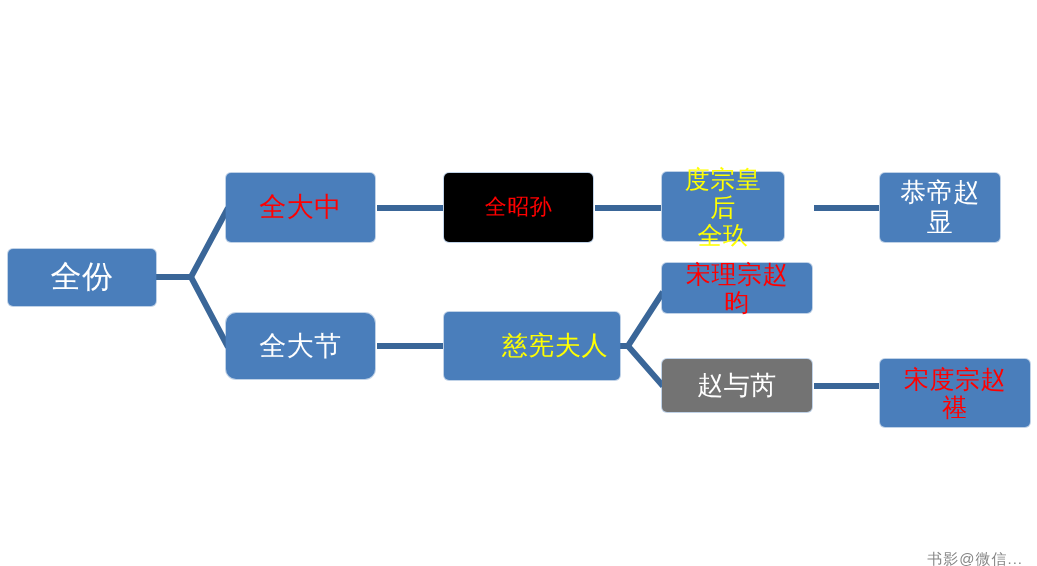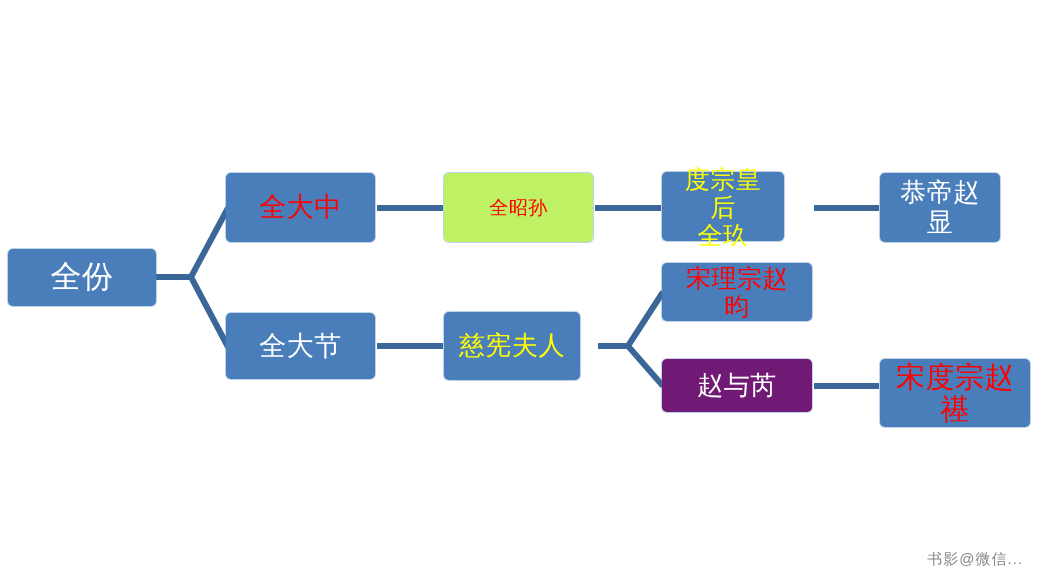--- a/index.html
+++ b/index.html
@@ -79,44 +79,44 @@
       <polyline points="814,386 879,386" fill="none" stroke="#3a6698" stroke-width="6" stroke-linecap="butt" stroke-linejoin="miter"></polyline>
     </svg>
 
   <div id="node-layer">
       <div class="node" style="left: 8px; top: 249px; width: 148px; height: 57px; background: rgb(74, 126, 187); font-size: 31px;">
         <span class="node-label txt-white">全份</span>
       </div>
       <div class="node" style="left: 226px; top: 173px; width: 149px; height: 69px; background: rgb(74, 126, 187); font-size: 27px;">
         <span class="node-label txt-red">全大中</span>
       </div>
-      <div class="node" style="left: 226px; top: 313px; width: 149px; height: 66px; background: rgb(74, 126, 187); font-size: 27px;">
+      <div class="node" style="left: 226px; top: 313px; width: 149px; height: 66px; background: rgb(74, 126, 187); font-size: 27px; border-radius: 10px;">
         <span class="node-label txt-white">全大节</span>
       </div>
-      <div class="node" style="left: 444px; top: 173px; width: 149px; height: 69px; background: #bef264; font-size: 19px;">
+      <div class="node" style="left: 444px; top: 173px; width: 149px; height: 69px; background: #000000; font-size: 22px;">
         <span class="node-label txt-red">全昭孙</span>
       </div>
-      <div class="node" style="left: 444px; top: 312px; width: 136px; height: 68px; background: rgb(74, 126, 187); font-size: 26px;">
+      <div class="node" style="left: 444px; top: 312px; width: 176px; height: 68px; background: rgb(74, 126, 187); font-size: 26px; text-align: right;">
         <span class="node-label txt-yellow">慈宪夫人</span>
       </div>
       <div class="node" style="left: 662px; top: 172px; width: 122px; height: 69px; background: rgb(74, 126, 187); font-size: 25px;">
         <span class="node-label txt-yellow">度宗皇后
 全玖</span>
       </div>
-      <div class="node" style="left: 662px; top: 263px; width: 150px; height: 58px; background: rgb(74, 126, 187); font-size: 25px;">
+      <div class="node" style="left: 662px; top: 263px; width: 150px; height: 50px; background: rgb(74, 126, 187); font-size: 25px;">
         <span class="node-label txt-red">宋理宗赵
 昀</span>
       </div>
-      <div class="node" style="left: 662px; top: 359px; width: 150px; height: 53px; background: #701a75; font-size: 26px;">
+      <div class="node" style="left: 662px; top: 359px; width: 150px; height: 53px; background: #737373; font-size: 26px;">
         <span class="node-label txt-white">赵与芮</span>
       </div>
       <div class="node" style="left: 880px; top: 173px; width: 120px; height: 69px; background: rgb(74, 126, 187); font-size: 26px;">
         <span class="node-label txt-white">恭帝赵显</span>
       </div>
-      <div class="node" style="left: 880px; top: 359px; width: 150px; height: 68px; background: rgb(74, 126, 187); font-size: 29px;">
+      <div class="node" style="left: 880px; top: 359px; width: 150px; height: 68px; background: rgb(74, 126, 187); font-size: 25px;">
         <span class="node-label txt-red">宋度宗赵
 禥</span>
       </div>
     </div>
 
   <div class="watermark">书影@微信...</div>
 
 </div>
 
 </body></html>

